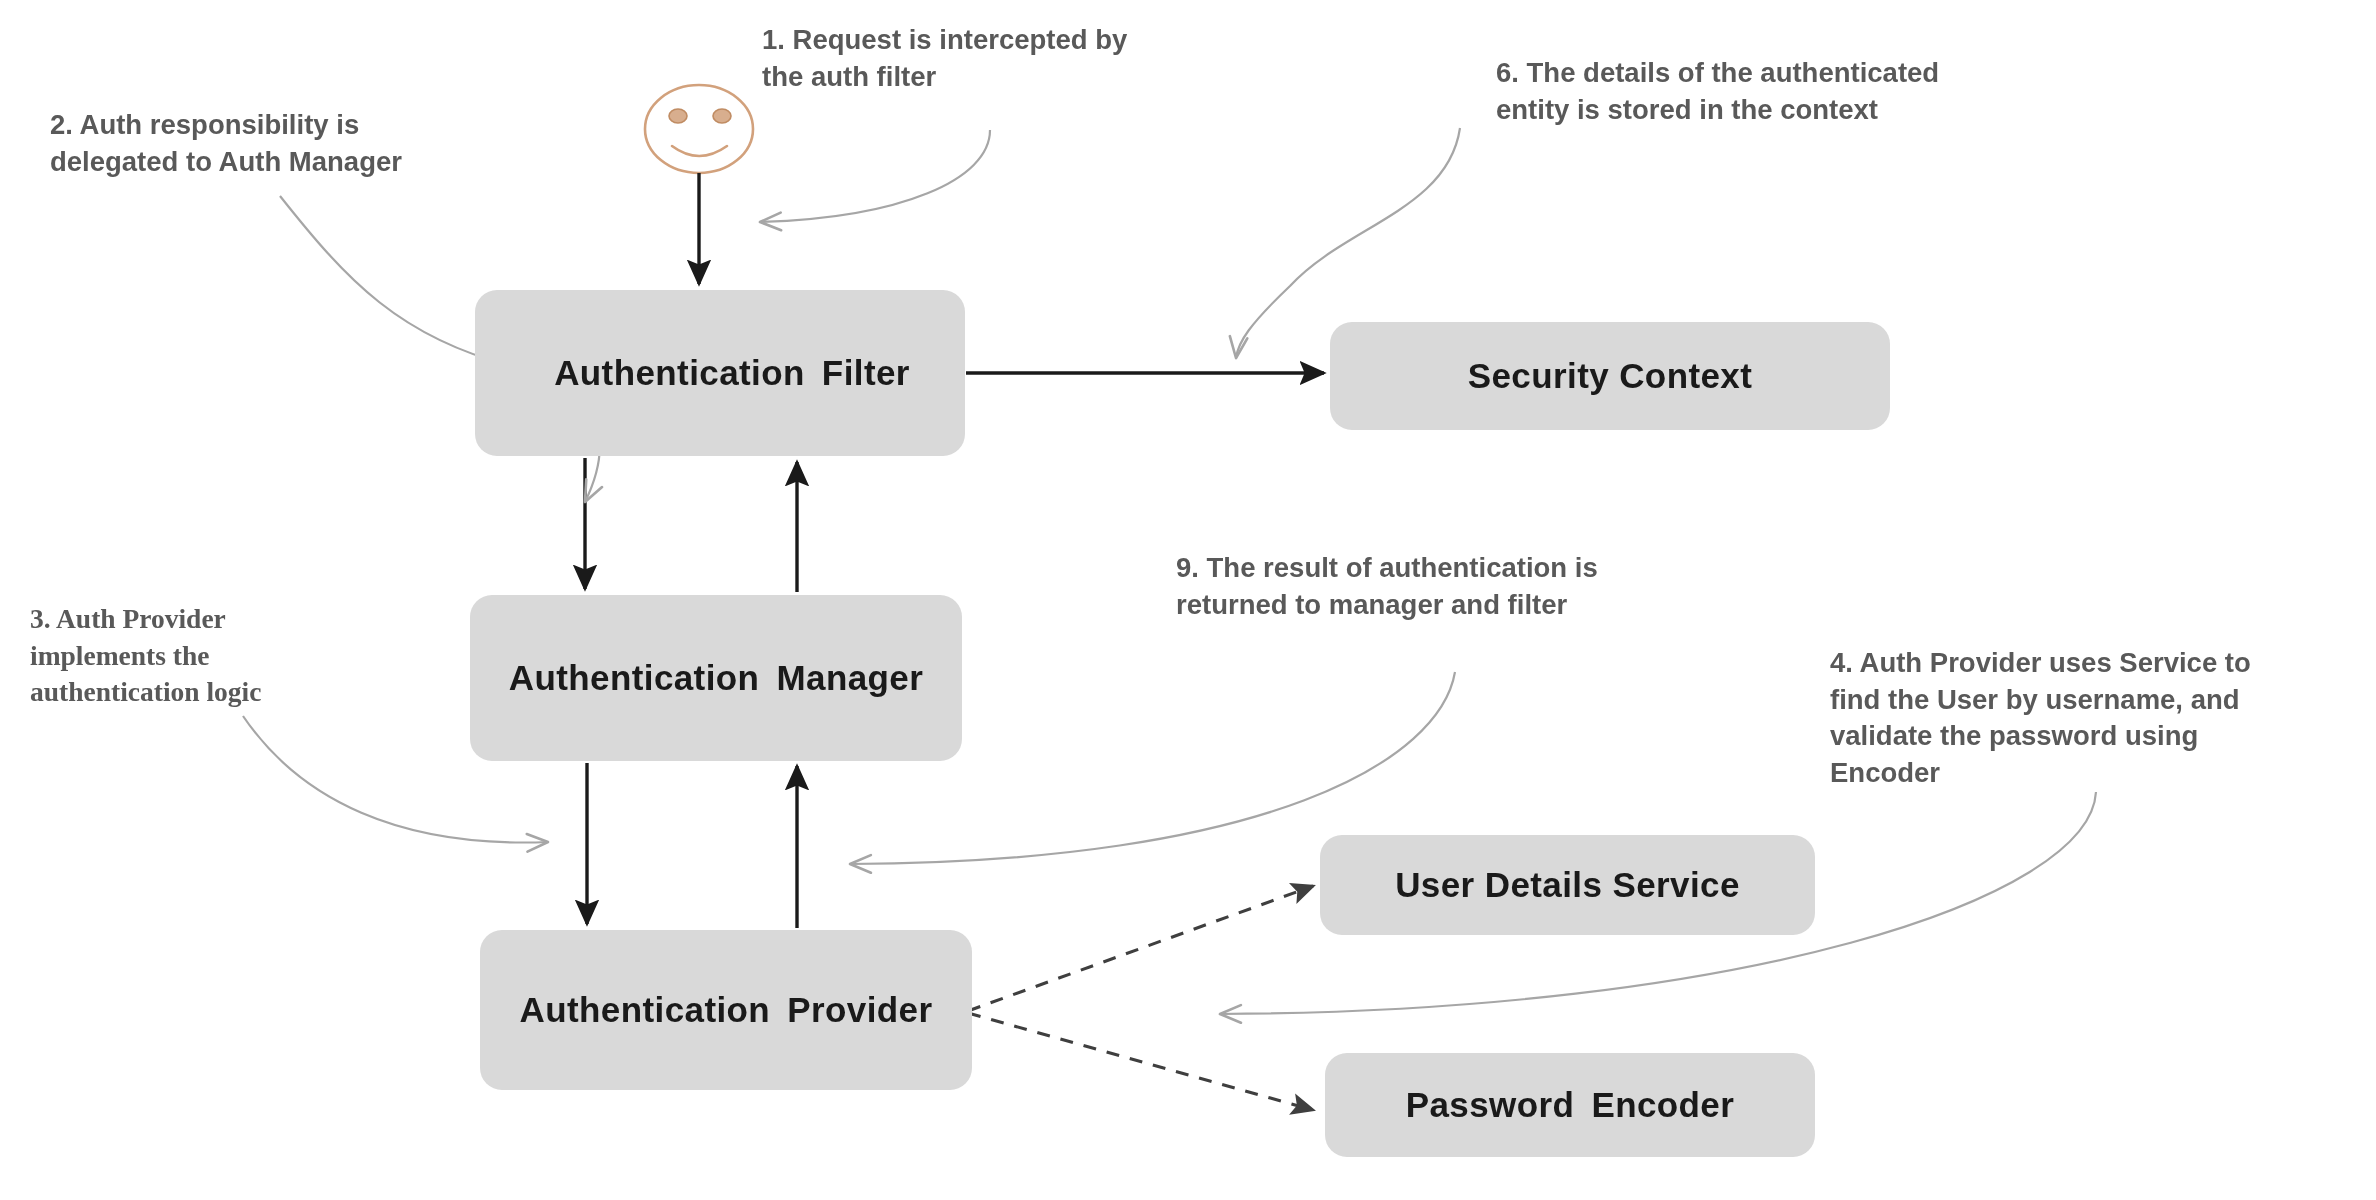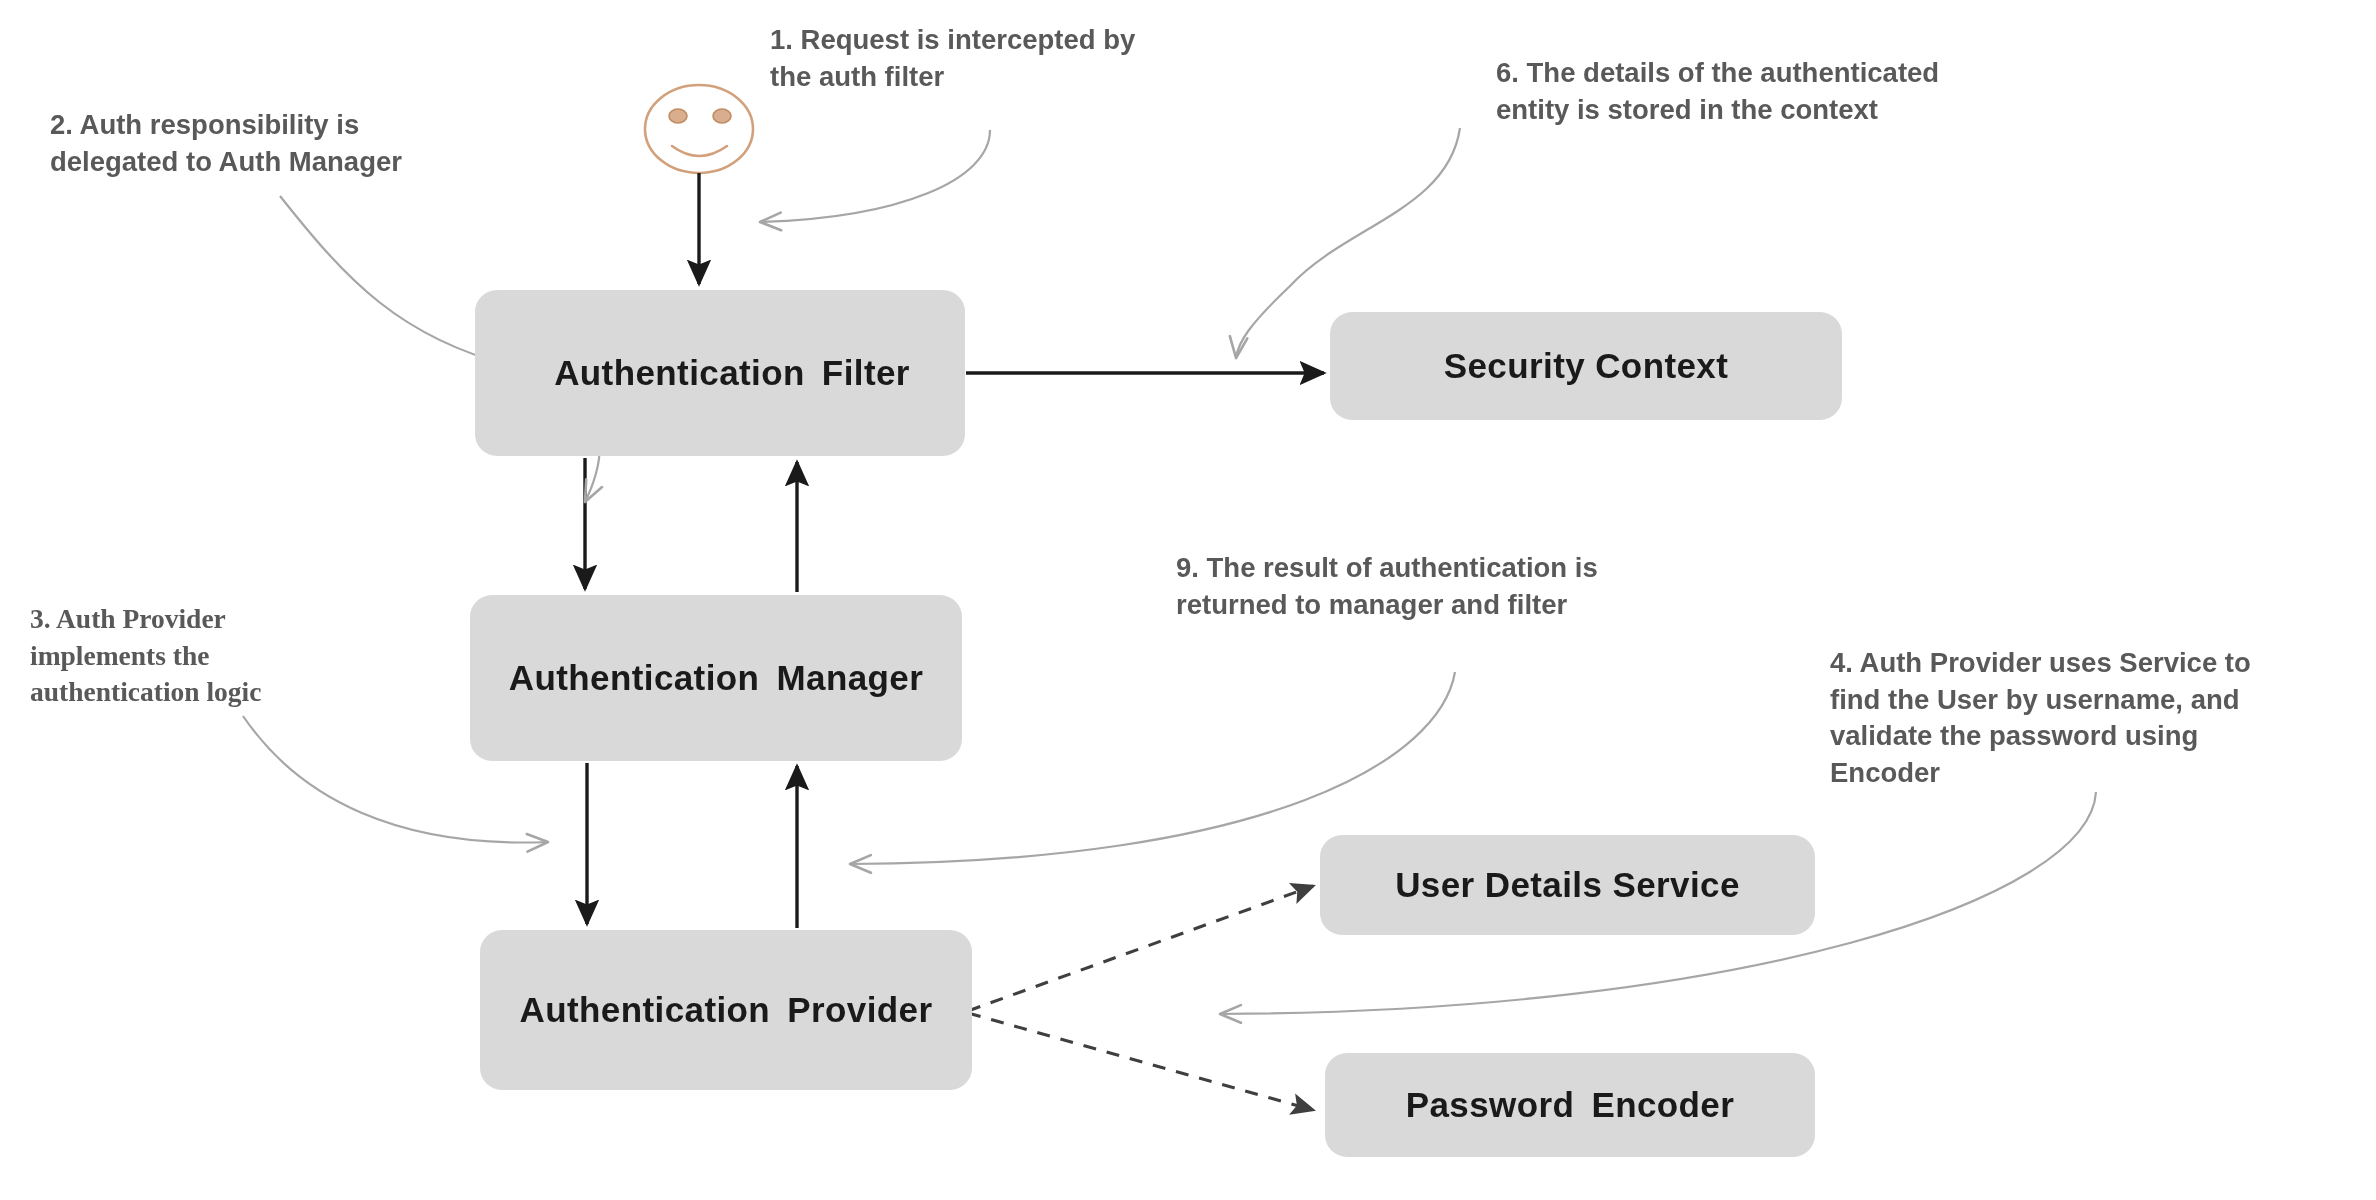--- a/index.html
+++ b/index.html
@@ -134,41 +134,41 @@
 
     <g>
       <path d="M1460,128 C1448,210 1345,226 1290,286 C1250,324 1238,342 1236,358" fill="none" stroke="#a6a6a6" stroke-width="2.2" marker-end="url(#ah-thin)"></path>
     </g>
   </svg>
 
   <div class="node-box" style="left:475px; top:290px; width:490px; height:166px;padding-left:24px;">
     <span class="node-label wide-space">Authentication  Filter</span>
   </div>
 
-  <div class="node-box" style="left:1330px; top:312px; width:512px; height:108px;">
+  <div class="node-box" style="left:1330px; top:322px; width:560px; height:108px;">
     <span class="node-label">Security Context</span>
   </div>
 
   <div class="node-box" style="left:470px; top:595px; width:492px; height:166px;">
     <span class="node-label wide-space">Authentication  Manager</span>
   </div>
 
   <div class="node-box" style="left:1320px; top:835px; width:495px; height:100px;">
     <span class="node-label">User Details Service</span>
   </div>
 
   <div class="node-box" style="left:480px; top:930px; width:492px; height:160px;">
     <span class="node-label wide-space">Authentication  Provider</span>
   </div>
 
   <div class="node-box" style="left:1325px; top:1053px; width:490px; height:104px;">
     <span class="node-label wide-space">Password  Encoder</span>
   </div>
 
-  <div class="annotation" style="left:762px; top:22px; width:470px;margin-left:8px;">1. Request is intercepted by
+  <div class="annotation" style="left:762px; top:22px; width:470px;">1. Request is intercepted by
 the auth filter</div>
 
   <div class="annotation" style="left:50px; top:107px; width:460px;">2. Auth responsibility is
 delegated to Auth Manager</div>
 
   <div class="annotation" style="left:1496px; top:55px; width:570px;">6. The details of the authenticated
 entity is stored in the context</div>
 
   <div class="annotation" style="left:30px; top:601px; width:350px;font-family:Liberation Serif, serif;">3. Auth Provider
 implements the

